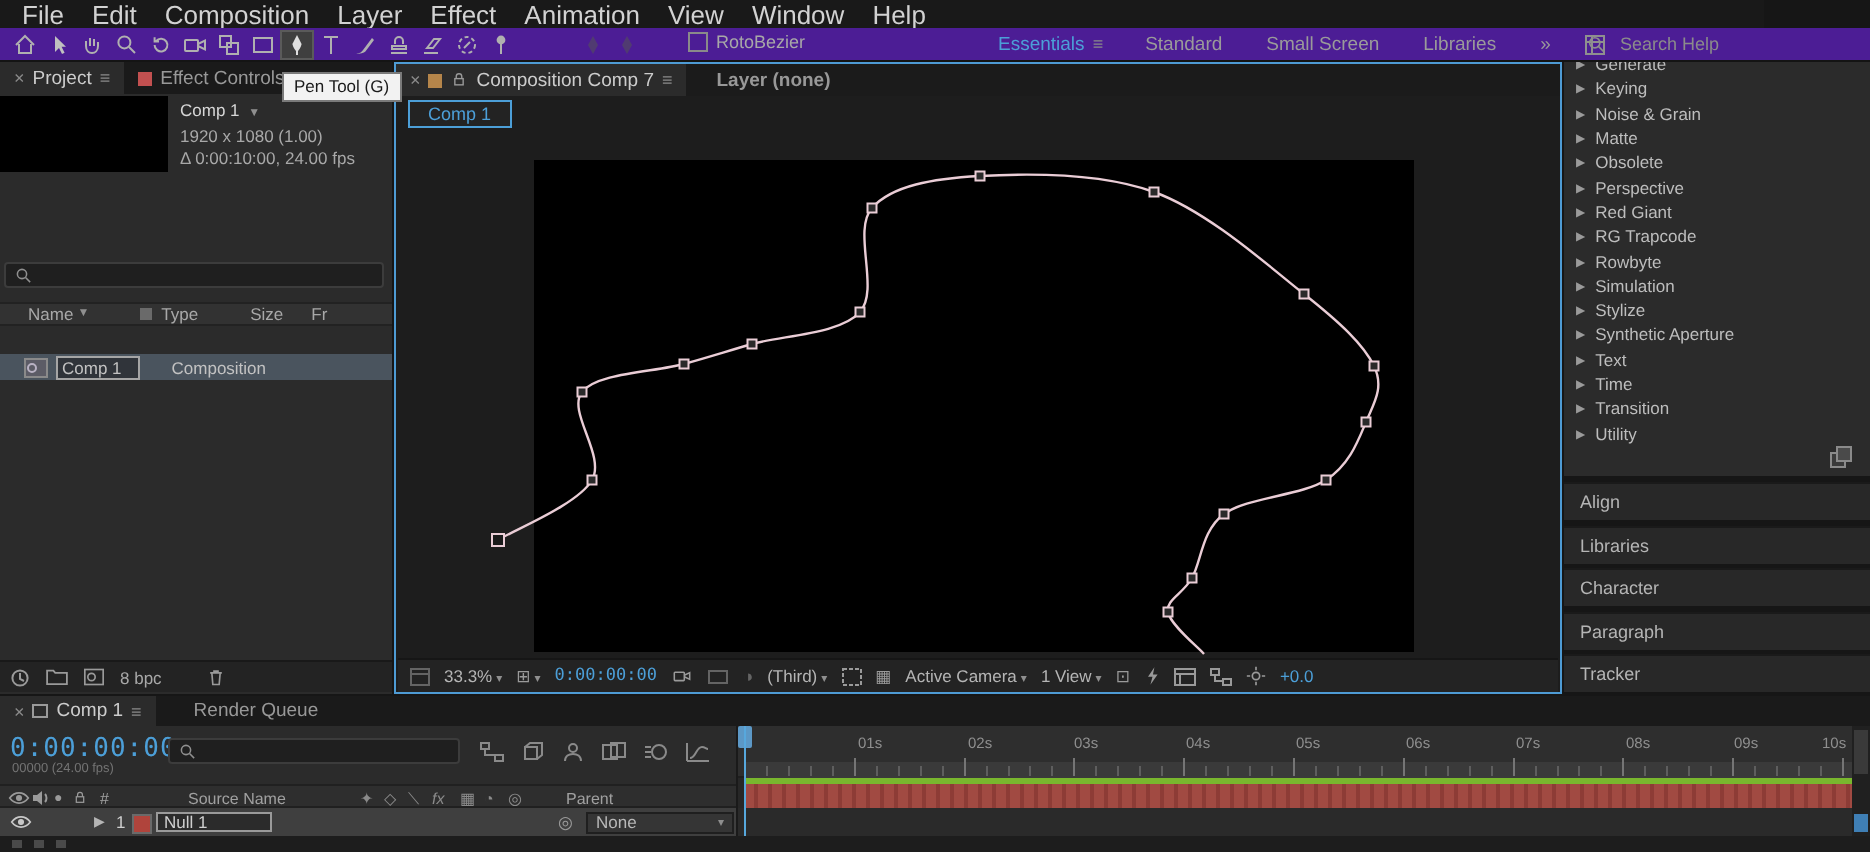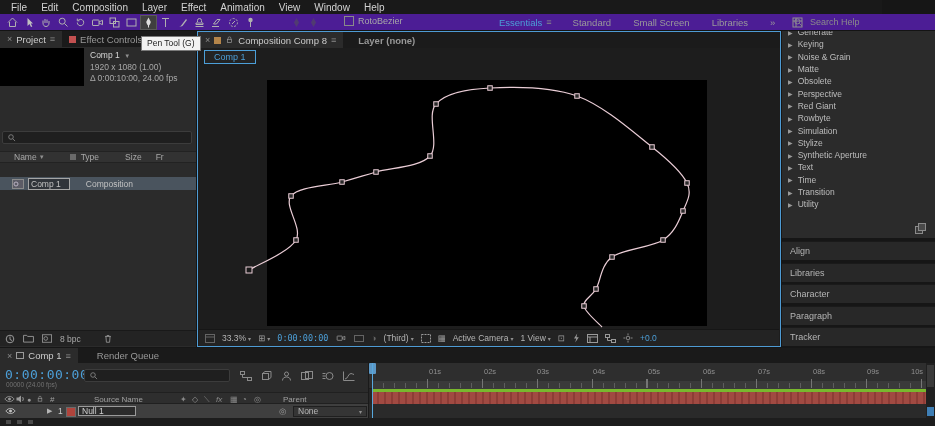--- a/index.html
+++ b/index.html
@@ -7,21 +7,21 @@
        font-family:"Liberation Sans",sans-serif;font-size:10px;color:#bfbfbf;}
   .abs{position:absolute;}
   svg{display:block;}
   .blue{color:#4c9fd8;}
   .dim{opacity:.55;}
   .cv{font-size:6px;color:#8f8f8f;margin-left:2px;}
 
   
   .menubar{position:absolute;left:0;top:0;width:882px;height:14px;background:#191919;
            display:flex;align-items:center;padding-left:4px;box-sizing:border-box;
-           font-size:10px;color:#d2d2d2;}
+           font-size:13px;color:#d2d2d2;}
   .menubar span{padding:0 7px;cursor:default;}
 
   
   .toolbar{position:absolute;left:0;top:14px;width:935px;height:17px;background:#4c1d95;
            border-bottom:1px solid #141414;box-sizing:border-box;}
   .tools{position:absolute;left:4px;top:0;height:16px;display:flex;align-items:center;}
   .tool{width:17px;height:15px;display:flex;align-items:center;justify-content:center;}
   .tool.active{background:#3f3f3f;border:1px solid #5a5a5a;box-sizing:border-box;}
   .rb{position:absolute;left:344px;top:2px;display:flex;align-items:center;gap:4px;color:#a8a8a8;font-size:9px;}
   .rb .box{width:8px;height:8px;border:1px solid #8a8a8a;background:transparent;}
@@ -334,21 +334,21 @@
 
   <div class="comp">
     <div class="tabrow">
       <div class="tab active">
         <span class="x">×</span>
         <span style="width:7px;height:7px;background:#b5854a;display:inline-block;"></span>
         <svg width="9" height="10" viewBox="0 0 13 13" fill="none" stroke="#9a9a9a">
             <rect x="3.5" y="5.5" width="6" height="4.5"></rect>
             <path d="M4.5 5.5V4a2 2 0 0 1 4 0v1.5"></path>
           </svg>
-        <span>Composition Comp 8</span>
+        <span>Composition Comp 7</span>
         <span class="burger">≡</span>
       </div>
       <div class="tab" style="margin-left:8px;font-weight:bold;">
         <span>Layer (none)</span>
       </div>
     </div>
     <div class="viewer-tab">Comp 1</div>
     <div class="viewer">
       <div class="compblack"></div>
       <svg id="path-svg" width="582" height="266">
@@ -456,20 +456,24 @@
       <div class="fx-row">
           <span class="tri">▶</span>
           <span>Perspective</span>
         </div>
       <div class="fx-row">
           <span class="tri">▶</span>
           <span>Red Giant</span>
         </div>
       <div class="fx-row">
           <span class="tri">▶</span>
+          <span>RG Trapcode</span>
+        </div>
+      <div class="fx-row">
+          <span class="tri">▶</span>
           <span>Rowbyte</span>
         </div>
       <div class="fx-row">
           <span class="tri">▶</span>
           <span>Simulation</span>
         </div>
       <div class="fx-row">
           <span class="tri">▶</span>
           <span>Stylize</span>
         </div>

